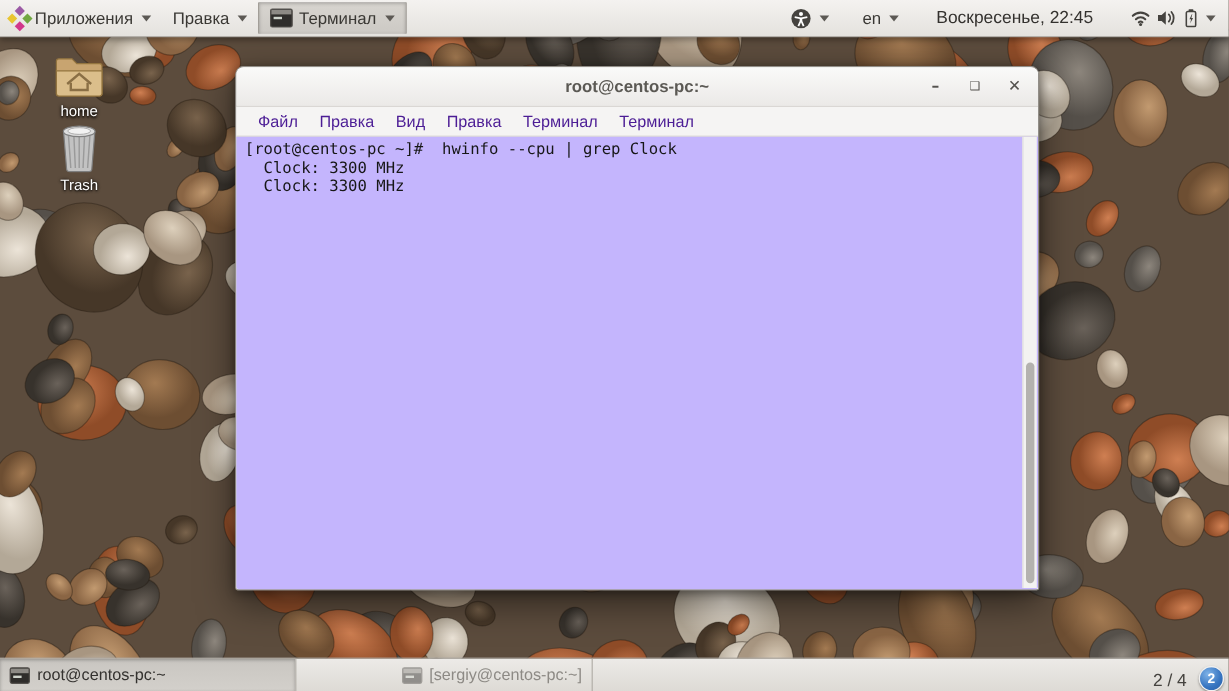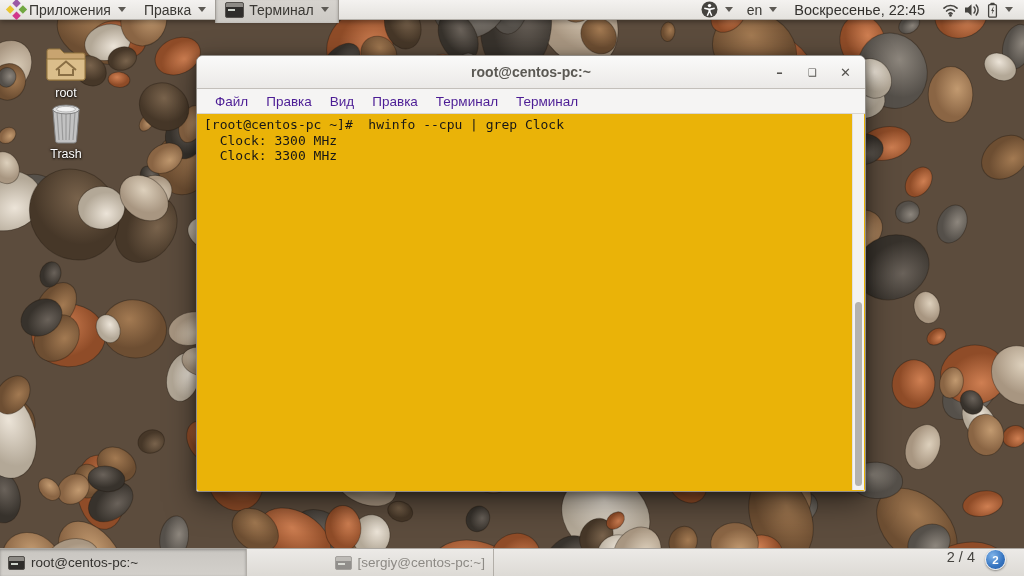--- a/index.html
+++ b/index.html
@@ -4,21 +4,21 @@
 <style>
   * { margin:0; padding:0; box-sizing:border-box; }
   html,body { width:1024px; height:576px; overflow:hidden; }
   body { font-family:"Liberation Sans", sans-serif; position:relative; background:#6b5a49; }
 
   
   #pebbles { position:absolute; left:0; top:0; width:1024px; height:576px; z-index:0; }
 
   
   .top-panel {
-    position:absolute; left:0; top:0; width:1024px; height:20px; z-index:30;
+    position:absolute; left:0; top:0; width:1024px; height:31px; z-index:30;
     background:linear-gradient(#f4f2f0,#e4e2de);
     border-bottom:1px solid #b3afa9;
     box-shadow:0 2px 5px rgba(0,0,0,.35);
     display:flex; align-items:center; font-size:14px; color:#3a3834;
   }
   .panel-item { display:flex; align-items:center; gap:5px; height:26px; padding:0 9px; cursor:default; }
   .panel-item .caret { margin-left:2px; }
   .caret { width:0; height:0; border-left:4px solid transparent; border-right:4px solid transparent; border-top:5px solid #5c5954; display:inline-block; }
   .app-menu-btn {
     background:linear-gradient(#d8d5d0,#ccc9c4);
@@ -28,21 +28,21 @@
   .centos-pin { width:15px; height:15px; position:relative; transform:rotate(45deg); }
   .centos-pin i { position:absolute; width:6px; height:6px; }
   .centos-pin i:nth-child(1){ left:0; top:0; background:#9b5aa5; }
   .centos-pin i:nth-child(2){ right:0; top:0; background:#71a741; }
   .centos-pin i:nth-child(3){ left:0; bottom:0; background:#e8c531; }
   .centos-pin i:nth-child(4){ right:0; bottom:0; background:#d1378b; }
   .mini-term { width:19px; height:16px; background:#2f2d2b; border:1px solid #55524e; border-radius:2px; position:relative; overflow:hidden; }
   .mini-term::before { content:""; position:absolute; left:0; top:0; right:0; height:4px; background:#8d8a85; }
   .mini-term::after { content:""; position:absolute; left:2px; top:6px; width:7px; height:2px; background:#cfd4cc; }
 
-  .tray { margin-left:auto; display:flex; align-items:center; gap:4px; padding-right:6px; }
+  .tray { margin-left:auto; display:flex; align-items:center; gap:18px; padding-right:6px; }
   .tray .panel-item { padding:0 5px; }
   .clock { font-size:14.5px; padding:0 8px; color:#33312e; }
   .tray svg { display:block; }
 
   
   .desktop-icon { position:absolute; width:84px; text-align:center; z-index:5; cursor:default; }
   .desktop-icon .di-label { margin-top:3px; font-size:12.5px; color:#fff; text-shadow:0 1px 2px rgba(0,0,0,.95), 0 0 3px rgba(0,0,0,.8); }
   #icon-home { left:24px; top:45px; }
   #icon-trash { left:24px; top:102px; }
   .desktop-icon svg { display:block; margin:0 auto; }
@@ -62,21 +62,21 @@
   }
   .title-text { position:absolute; left:0; right:0; text-align:center; font-size:14px; font-weight:bold; color:#5b5954; }
   .win-controls { position:absolute; right:10px; top:0; height:33px; display:flex; align-items:center; gap:14px; }
   .win-btn { width:19px; height:19px; display:flex; align-items:center; justify-content:center; color:#55534f; font-size:13px; font-weight:bold; cursor:default; font-family:"DejaVu Sans", sans-serif; }
   .menubar {
     height:25px; flex:0 0 25px; background:#f5f4f3; border-bottom:1px solid #d9d6d2;
     display:flex; align-items:center; padding-left:9px; gap:0; font-size:13.5px; color:#4c1d95;
   }
   .menu-item { padding:3px 9px; border-radius:3px; }
   .term-screen {
-    flex:1; background:#eab308; position:relative; overflow:hidden;
+    flex:1; background:#c4b5fd; position:relative; overflow:hidden;
     font-family:"DejaVu Sans Mono","Liberation Mono",monospace;
     font-size:13px; line-height:15.6px; color:#171717;
     padding:3px 18px 3px 7px; border-radius:0 0 2px 2px;
   }
   .term-line { white-space:pre; }
   .cursor-box { display:inline-block; width:8px; height:14px; border:1px solid #2b2b2b; vertical-align:-2px; }
   .scrollbar {
     position:absolute; right:1px; top:0; bottom:1px; width:12px;
     background:#f3f2f1; border-left:1px solid #e2e0de;
   }
@@ -90,21 +90,21 @@
     display:flex; align-items:stretch; font-size:13.5px;
   }
   .task-btn {
     width:247px; display:flex; align-items:center; gap:6px; padding:0 8px;
     border-right:1px solid #b2aea8; color:#34322f; cursor:default;
   }
   .task-btn.active { background:linear-gradient(#c9c6c1,#d3d0cb); box-shadow:inset 0 1px 3px rgba(0,0,0,.28); }
   .task-btn.inactive { color:#8d8a85;justify-content:flex-end; }
   .task-btn.inactive .mini-term { opacity:.45; }
   .task-btn .mini-term { width:17px; height:14px; }
-  .ws-area { margin-left:auto; display:flex; align-items:flex-start; gap:10px; padding-right:18px; }
+  .ws-area { margin-left:auto; display:flex; align-items:flex-end; gap:10px; padding-right:4px; }
   .ws-text { font-size:14.5px; color:#45433f; }
   .ws-badge {
     width:21px; height:21px; border-radius:50%;
     background:radial-gradient(circle at 35% 30%, #7fb3e8, #3674c0 60%, #2a5ea5);
     border:1px solid #f0f0f0; box-shadow:0 1px 2px rgba(0,0,0,.4);
     color:#fff; font-size:11.5px; font-weight:bold;
     display:flex; align-items:center; justify-content:center;
   }
 </style>
 </head>
@@ -437,21 +437,21 @@
   </div>
 </div>
 
 <div class="desktop-icon" id="icon-home">
   <svg width="44" height="38" viewBox="0 0 44 38">
     <path d="M3 6 Q3 4 5 4 L16 4 L20 8 L39 8 Q41 8 41 10 L41 33 Q41 35 39 35 L5 35 Q3 35 3 33 Z" fill="#c8a470" stroke="#93743f" stroke-width="1"></path>
     <path d="M3 14 L41 14 L41 33 Q41 35 39 35 L5 35 Q3 35 3 33 Z" fill="#dbbe8b" stroke="#93743f" stroke-width="1"></path>
     <path d="M12 25 L22 16.5 L32 25" fill="none" stroke="#8a6f45" stroke-width="2"></path>
     <path d="M15 24 L15 30 L29 30 L29 24" fill="none" stroke="#8a6f45" stroke-width="2"></path>
   </svg>
-  <div class="di-label">root</div>
+  <div class="di-label">home</div>
 </div>
 <div class="desktop-icon" id="icon-trash">
   <svg width="40" height="42" viewBox="0 0 40 42">
     <path d="M7 8 L9.5 39 Q9.7 41 12 41 L28 41 Q30.3 41 30.5 39 L33 8 Z" fill="#c2c2c2" stroke="#7e7e7e" stroke-width="1"></path>
     <path d="M11 10 L13 38 M15.5 10 L16.8 38 M20 10 L20 38 M24.5 10 L23.2 38 M29 10 L27 38" stroke="#9a9a9a" stroke-width="1.2" fill="none"></path>
     <ellipse cx="20" cy="7.5" rx="13.2" ry="4.4" fill="#dedede" stroke="#808080" stroke-width="1"></ellipse>
     <ellipse cx="20" cy="7.2" rx="9.5" ry="2.8" fill="#f2f2f2" stroke="#aaaaaa" stroke-width="0.8"></ellipse>
   </svg>
   <div class="di-label">Trash</div>
 </div>

